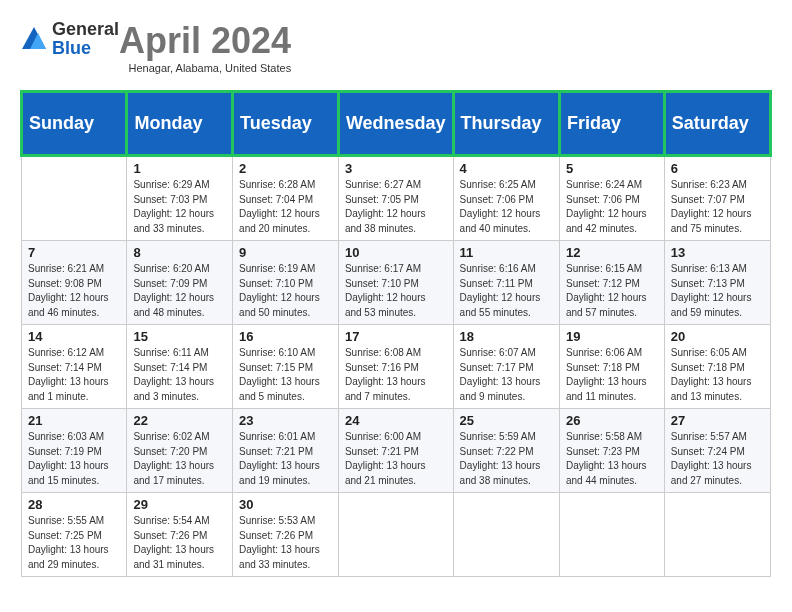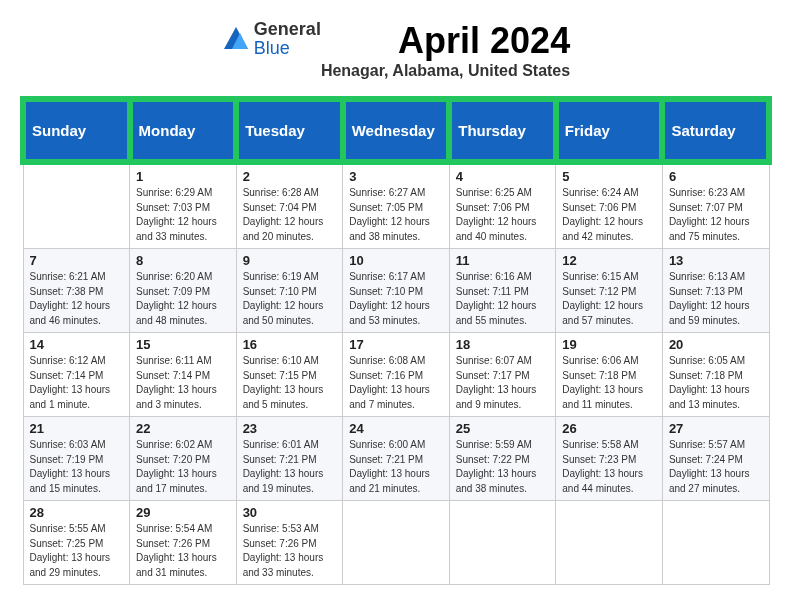--- a/index.html
+++ b/index.html
@@ -5,71 +5,71 @@
     * { margin: 0; padding: 0; box-sizing: border-box; }
     body {
       font-family: Arial, sans-serif;
       background: #fff;
       width: 792px;
       min-height: 612px;
       padding: 20px;
     }
     .header-area {
       display: flex;
-      justify-content: center;
+      justify-content: flex-start;
       align-items: flex-start;
       margin-bottom: 16px;
     }
     .logo {
       display: flex;
       align-items: center;
       gap: 4px;
     }
     .logo-text-general {
       font-size: 18px;
       font-weight: bold;
       color: #333;
       line-height: 1;
     }
     .logo-text-blue {
       font-size: 18px;
-      font-weight: normal;
+      font-weight: bold;
       color: #1565c0;
       line-height: 1;
     }
     .logo-icon {
       width: 28px;
       height: 28px;
     }
     .title-area {
       text-align: right;
     }
     .month-title {
       font-size: 36px;
       font-weight: bold;
-      color: #000000;
+      color: #737373;
     }
     .location-title {
-      font-size: 16px;
+      font-size: 11px;
       color: #333;
-      font-weight: bold;
+      font-weight: normal;
     }
     table {
       width: 100%;
       border-collapse: collapse;
       font-size: 11px;
     }
     thead tr th {
       background-color: #1565c0;
       color: white;
       padding: 20px 6px;
       text-align: left;
-      font-size: 15px;
-      font-weight: bold;
-      border: 6px solid #22c55e;
+      font-size: 18px;
+      font-weight: bold;
+      border: 3px solid #22c55e;
     }
     tbody tr td {
       border: 1px solid #ccc;
       padding: 4px 6px;
       vertical-align: top;
       width: calc(100% / 7);
       height: 80px;
     }
     .day-number {
       font-size: 13px;
@@ -155,21 +155,21 @@
           <div class="day-info"><span>Sunrise: 6:24 AM</span><br><span>Sunset: 7:06 PM</span><br><span>Daylight: 12 hours</span><br><span> and 42 minutes.</span></div>
         </td>
         <td>
           <div class="day-number">6</div>
           <div class="day-info"><span>Sunrise: 6:23 AM</span><br><span>Sunset: 7:07 PM</span><br><span>Daylight: 12 hours</span><br><span> and 75 minutes.</span></div>
         </td>
       </tr>
       <tr>
         <td>
           <div class="day-number">7</div>
-          <div class="day-info"><span>Sunrise: 6:21 AM</span><br><span>Sunset: 7:38 PM</span><br><span>Daylight: 12 hours</span><br><span> and 46 minutes.</span></div>
+          <div class="day-info"><span>Sunrise: 6:21 AM</span><br><span>Sunset: 9:08 PM</span><br><span>Daylight: 12 hours</span><br><span> and 46 minutes.</span></div>
         </td>
         <td>
           <div class="day-number">8</div>
           <div class="day-info"><span>Sunrise: 6:20 AM</span><br><span>Sunset: 7:09 PM</span><br><span>Daylight: 12 hours</span><br><span> and 48 minutes.</span></div>
         </td>
         <td>
           <div class="day-number">9</div>
           <div class="day-info"><span>Sunrise: 6:19 AM</span><br><span>Sunset: 7:10 PM</span><br><span>Daylight: 12 hours</span><br><span> and 50 minutes.</span></div>
         </td>
         <td>

